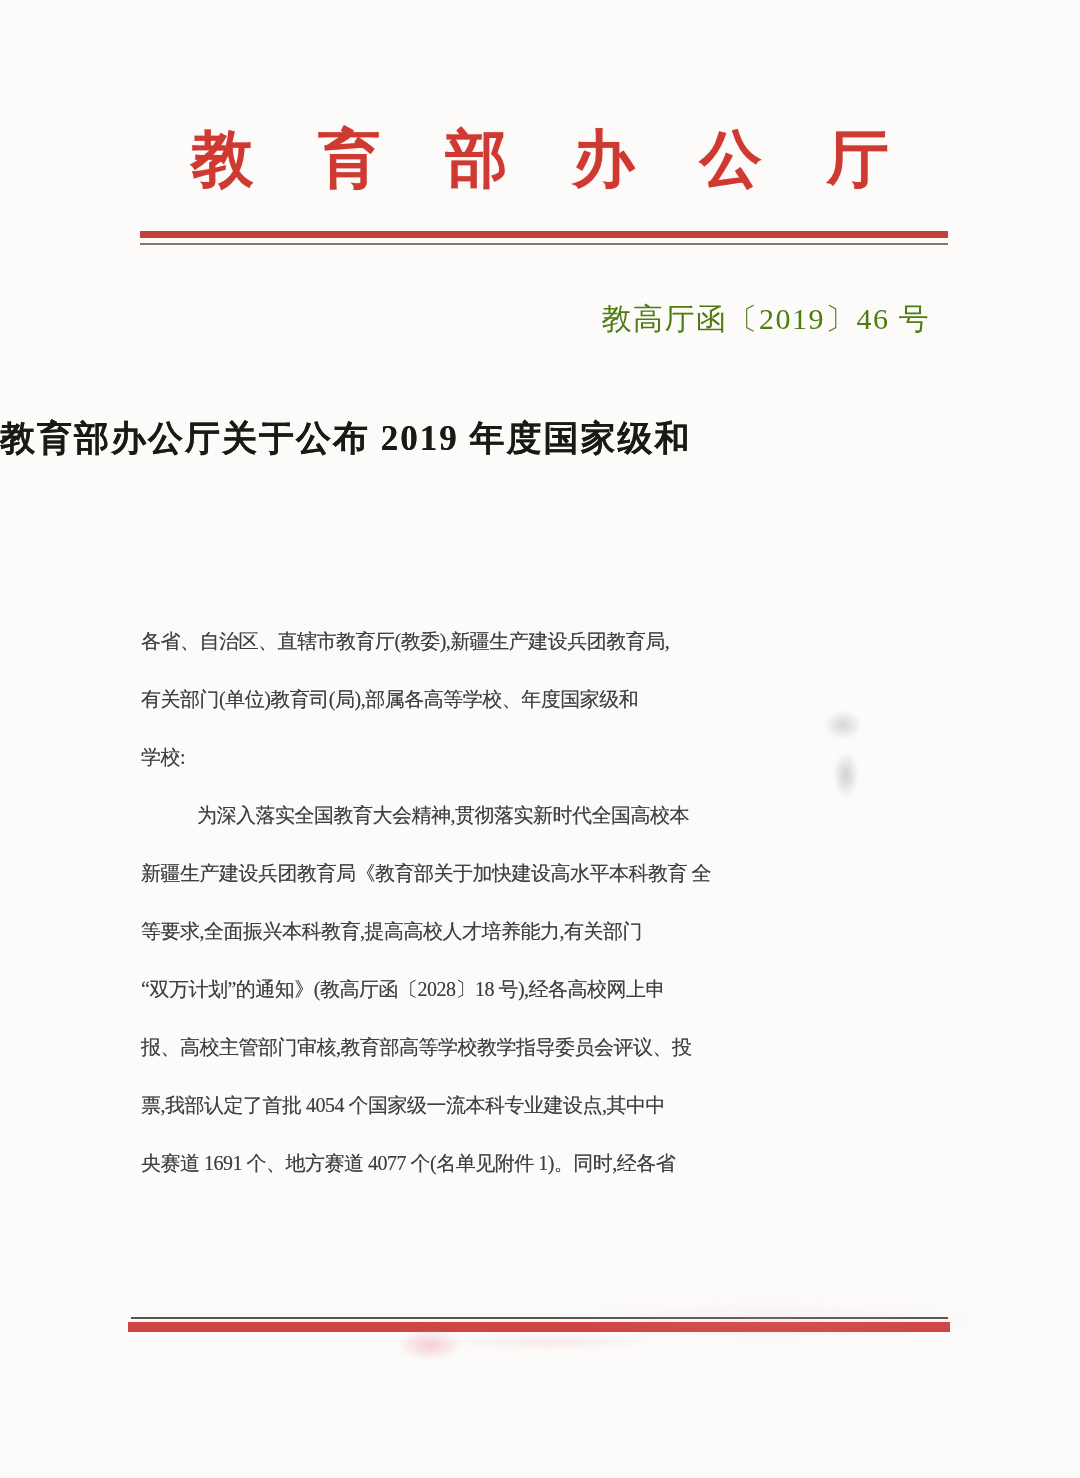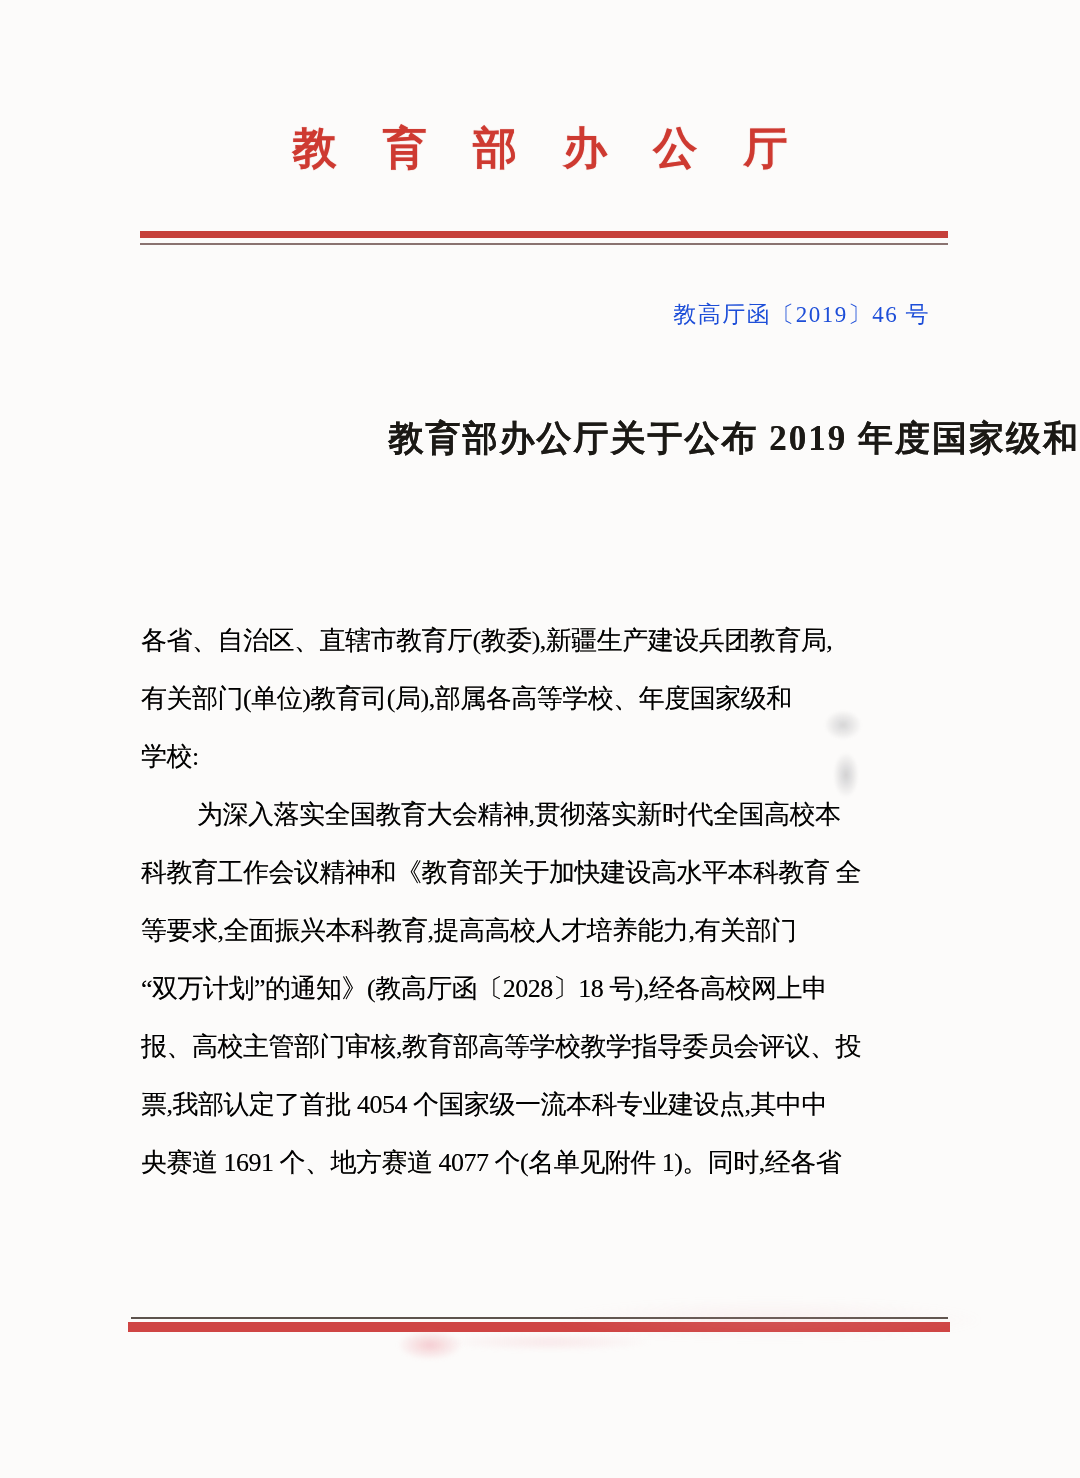--- a/index.html
+++ b/index.html
@@ -10,49 +10,49 @@
     background:#fcfbfa;
     overflow:hidden;
     font-family:"Liberation Serif","DejaVu Serif",serif;
   }
   
   .org-row{
     position:absolute;top:124px;left:0;width:100%;
     display:flex;justify-content:center;
   }
   .org-text{
-    font-size:44px;font-weight:700;line-height:1.15;
+    font-size:62px;font-weight:700;line-height:1.15;
     color:#ce3a31;
     letter-spacing:1.05em;padding-left:1.05em;
     white-space:nowrap;
     text-shadow:0 0 1px rgba(206,58,49,.55);
   }
   
   .rule{position:absolute;}
   .rule-top-thick{left:140px;width:808px;top:231px;height:7px;background:#c6403a;}
   .rule-top-thin{left:140px;width:808px;top:243px;height:2px;background:#8a7370;}
   
   .doc-number{
     position:absolute;top:299px;right:150px;
-    font-size:23px;letter-spacing:1.5px;color:#1d4ed8;
+    font-size:30px;letter-spacing:1.5px;color:#4d7c0f;
     white-space:nowrap;
   }
   
   .title-block{
     position:absolute;top:404px;left:0;width:100%;
-    text-align:right;
+    text-align:left;
     font-size:35px;font-weight:700;line-height:70px;
     letter-spacing:2px;color:#1b1915;
   }
   .title-line{white-space:nowrap;text-shadow:0 0 .6px rgba(20,18,15,.8);}
   
   .body-block{
     position:absolute;top:612px;left:141px;width:816px;
-    font-size:26px;line-height:58px;
-    letter-spacing:-0.5px;color:#000000;
+    font-size:20px;line-height:58px;
+    letter-spacing:-0.5px;color:#404040;
   }
   .body-line{white-space:nowrap;text-shadow:0 0 .5px rgba(45,42,39,.55);}
   .body-line.indent{text-indent:56px;}
   
   .rule-bottom-thin{left:131px;width:817px;top:1317px;height:2px;background:#5d534d;}
   .rule-bottom-thick{left:128px;width:822px;top:1322px;height:10px;background:#cf4544;}
   
   .smudge{position:absolute;border-radius:50%;pointer-events:none;}
   .smudge-gray-1{left:824px;top:710px;width:38px;height:30px;
     background:radial-gradient(ellipse,rgba(125,125,130,.30),rgba(125,125,130,0) 70%);filter:blur(1px);}
@@ -81,21 +81,21 @@
 
   <div class="title-block">
     <div class="title-line">教育部办公厅关于公布 2019 年度国家级和</div>
   </div>
 
   <div class="body-block">
     <div class="body-line">各省、自治区、直辖市教育厅(教委),新疆生产建设兵团教育局,</div>
     <div class="body-line">有关部门(单位)教育司(局),部属各高等学校、年度国家级和</div>
     <div class="body-line">学校:</div>
     <div class="body-line indent">为深入落实全国教育大会精神,贯彻落实新时代全国高校本</div>
-    <div class="body-line">科教育工作会议精神和《教育部关于加快建设高水平本科教育 全</div>
+    <div class="body-line">新疆生产建设兵团教育局《教育部关于加快建设高水平本科教育 全</div>
     <div class="body-line">等要求,全面振兴本科教育,提高高校人才培养能力,有关部门</div>
     <div class="body-line">“双万计划”的通知》(教高厅函〔2028〕18 号),经各高校网上申</div>
     <div class="body-line">报、高校主管部门审核,教育部高等学校教学指导委员会评议、投</div>
     <div class="body-line">票,我部认定了首批 4054 个国家级一流本科专业建设点,其中中</div>
     <div class="body-line">央赛道 1691 个、地方赛道 4077 个(名单见附件 1)。同时,经各省</div>
   </div>
 
   <div class="rule rule-bottom-thin"></div>
   <div class="rule rule-bottom-thick"></div>
 

